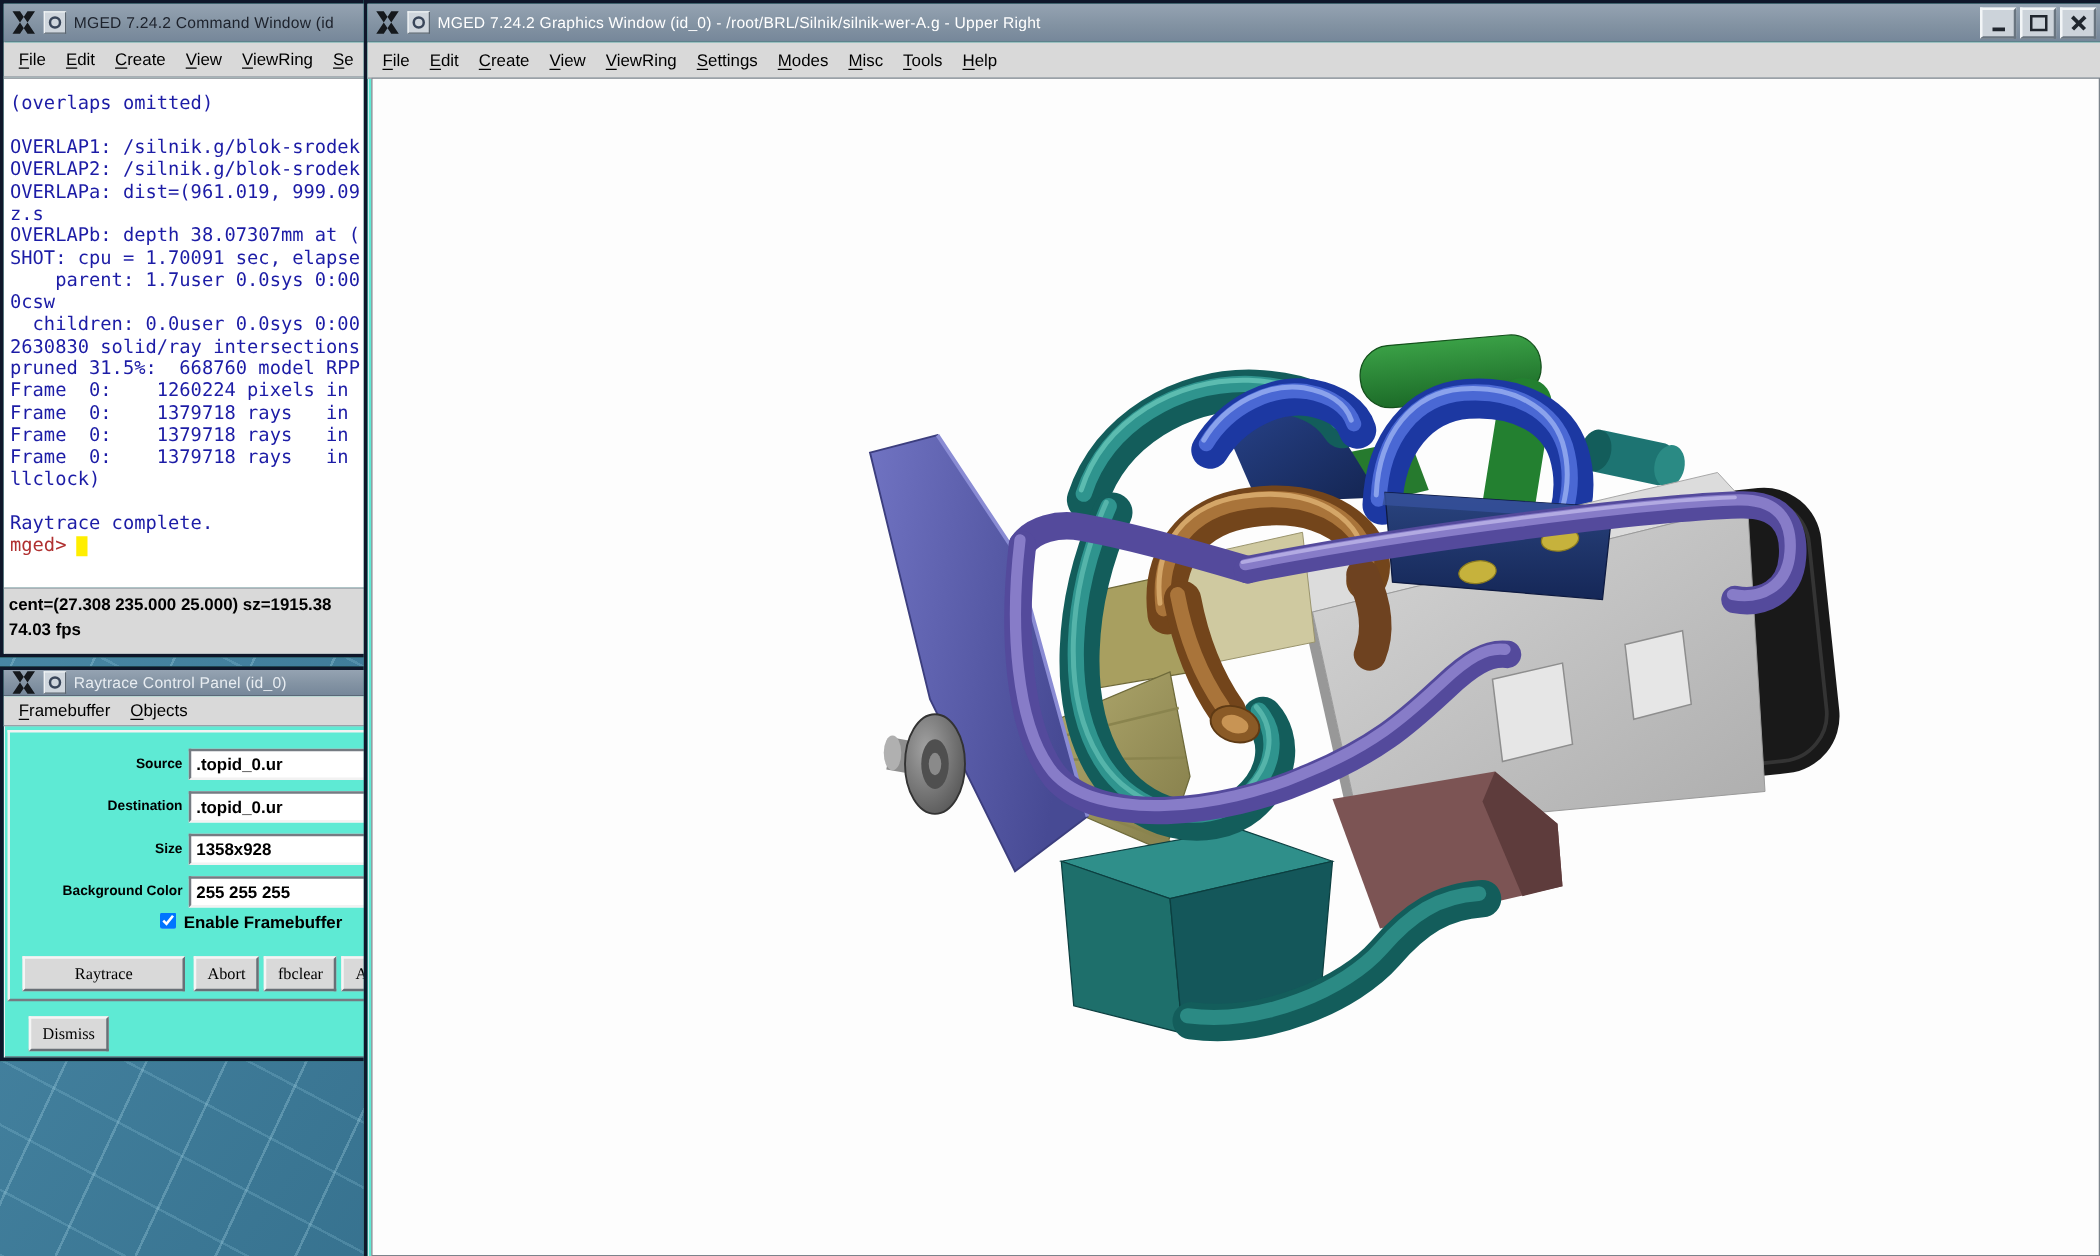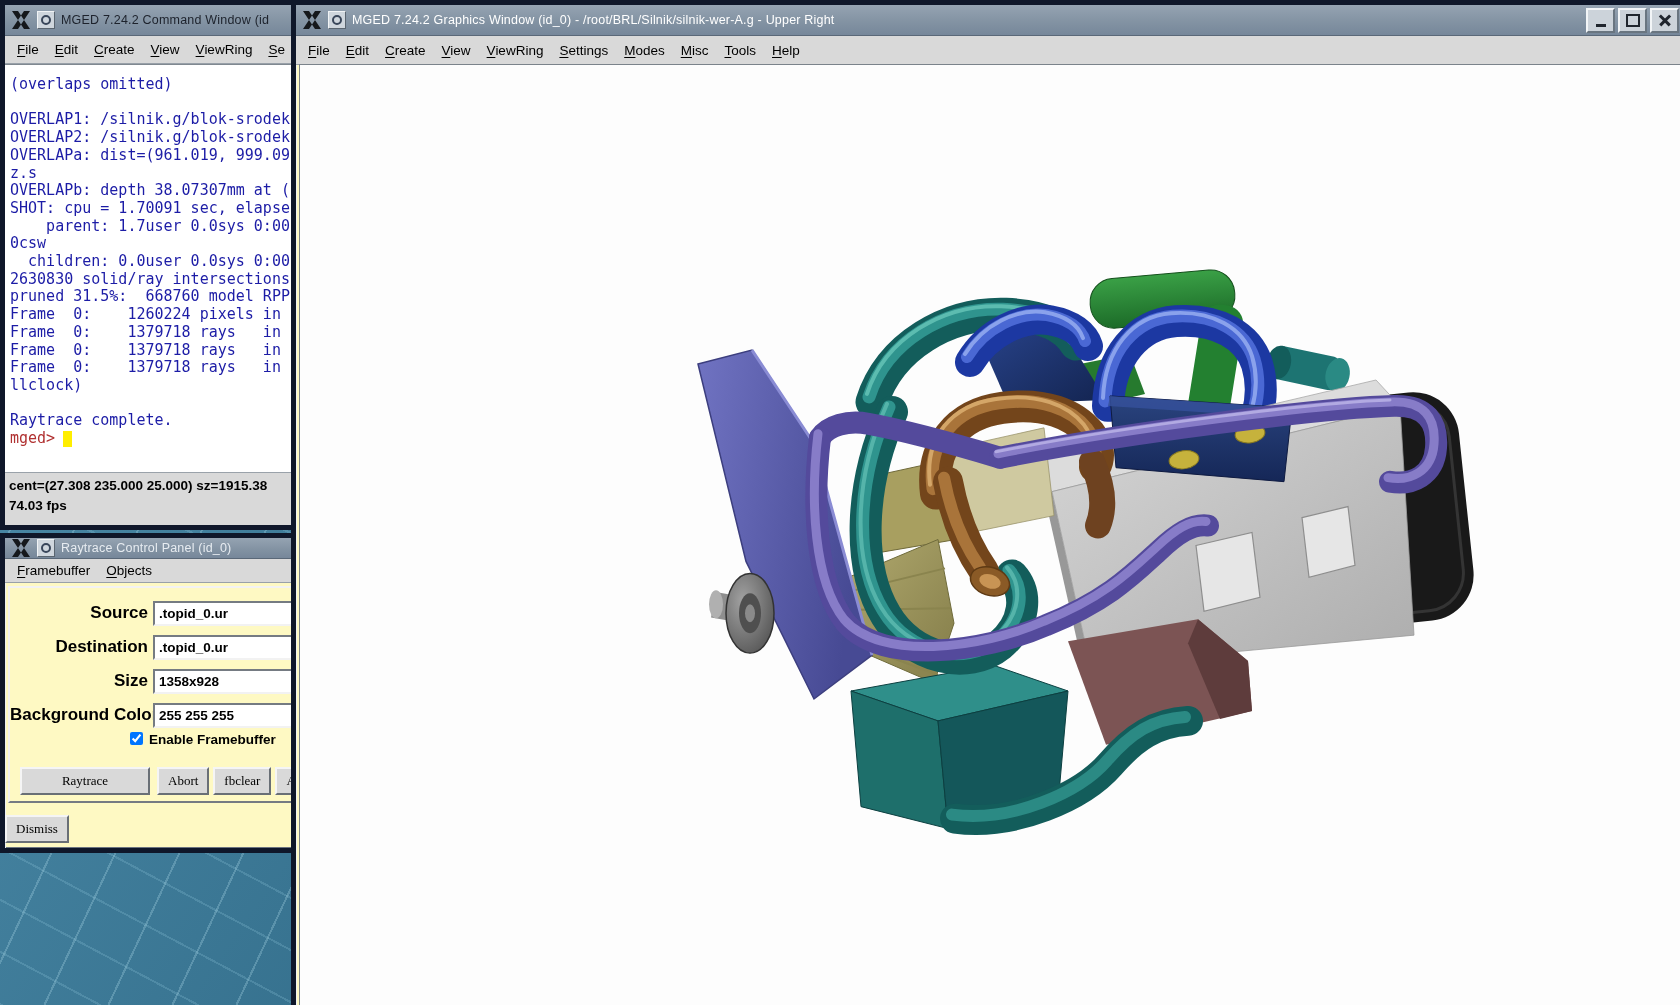--- a/index.html
+++ b/index.html
@@ -8,21 +8,21 @@
     font-family:"Liberation Sans",sans-serif;
     background:#24566f;
   }
   .desktop-bg{
     position:absolute;inset:0;
     background:
       repeating-linear-gradient(115deg, rgba(170,215,230,.30) 0 2px, transparent 2px 58px),
       repeating-linear-gradient(28deg,  rgba(150,205,225,.22) 0 2px, transparent 2px 46px),
       linear-gradient(125deg,#5292b0 0%,#35708d 45%,#20506a 75%,#173f55 100%);
   }
-  .window{position:absolute;background:#fef9c3;border:5px solid #0f172a;
+  .window{position:absolute;background:#5eead4;border:3px solid #0f172a;
     box-shadow:inset 1px 1px 0 #eef1f4, inset -1px -1px 0 #6b7480;}
   .titlebar{height:30px;background:linear-gradient(180deg,#95a3b2 0%,#8393a3 55%,#76879a 100%);
     border-bottom:1px solid #5a6878;display:flex;align-items:center;gap:6px;padding:0 6px;}
   .titlebar .title{font-size:12.5px;letter-spacing:.2px;white-space:nowrap;overflow:hidden;}
   .title.light{color:#ffffff;}
   .title.dark{color:#1d222c;}
   .title.dim{color:#e7ecf1;}
   .x-logo{width:20px;height:20px;flex:0 0 auto;display:block;}
   .win-gadget{width:16px;height:16px;flex:0 0 auto;background:#cfd6dd;
     border:1px solid;border-color:#f0f3f5 #5a6570 #5a6570 #f0f3f5;
@@ -49,31 +49,31 @@
   .prompt-line{display:flex;align-items:center;white-space:pre;}
   .prompt{color:#b03030;}
   .cursor{display:inline-block;width:9px;height:16px;background:#ffee00;margin-left:8px;}
   .statusbar{height:46px;background:#d9d9d9;border-top:1px solid #9aa2aa;
     font-weight:bold;font-size:13.5px;color:#000;padding:3px 4px;line-height:20px;white-space:nowrap;overflow:hidden;}
   
   .rt-window{left:0;top:533px;width:480px;height:310px;z-index:2;display:flex;flex-direction:column;}
   .rt-window .titlebar{height:28px;}
   .rt-form{margin:3px;border:2px solid;border-color:#f2f2f2 #757b82 #757b82 #f2f2f2;padding:8px 0 6px;flex:0 0 auto;}
   .rt-row{display:flex;align-items:center;height:34px;}
-  .rt-label{width:138px;text-align:right;padding-right:5px;font-weight:bold;font-size:17px;color:#000;white-space:nowrap;}
+  .rt-label{width:138px;text-align:right;padding-right:5px;font-weight:bold;font-size:11px;color:#000;white-space:nowrap;}
   .rt-entry{width:300px;background:#fff;border:2px solid;border-color:#757b82 #f2f2f2 #f2f2f2 #757b82;
     font:bold 13.5px "Liberation Sans",sans-serif;color:#000;padding:3px 4px;outline:none;}
   .rt-check-row{display:flex;align-items:flex-start;height:30px;padding-left:120px;gap:6px;
     font-weight:bold;font-size:13.5px;color:#000;}
   .rt-check-row input{width:13px;height:13px;margin:0;}
   .rt-btn-row{display:flex;align-items:center;gap:4px;padding:5px 0 0 10px;}
   .tk-btn{background:#d9d9d9;border:2px solid;border-color:#f5f5f5 #696f76 #696f76 #f5f5f5;
     font-size:13px;color:#000;padding:4px 9px;white-space:nowrap;font-family:Liberation Serif, serif;}
   .btn-raytrace{width:130px;margin-right:3px;text-align:center;}
-  .dismiss-row{padding:9px 0;}
+  .dismiss-row{padding:9px 20px;}
   
   .gfx-window{left:291px;top:0;width:1389px;height:1005px;z-index:3;}
   .gfx-menubar{height:28px;}
   .gfx-body{position:absolute;top:59px;left:3px;right:3px;bottom:3px;background:#fdfdfd;
     border:1px solid #7b838b;overflow:hidden;}
   .gfx-body svg{display:block;width:100%;height:100%;}
 </style>
 </head>
 <body>
 

